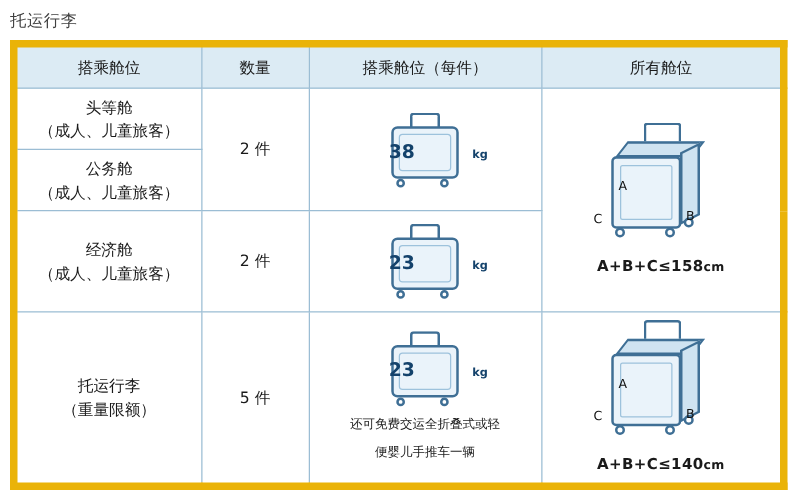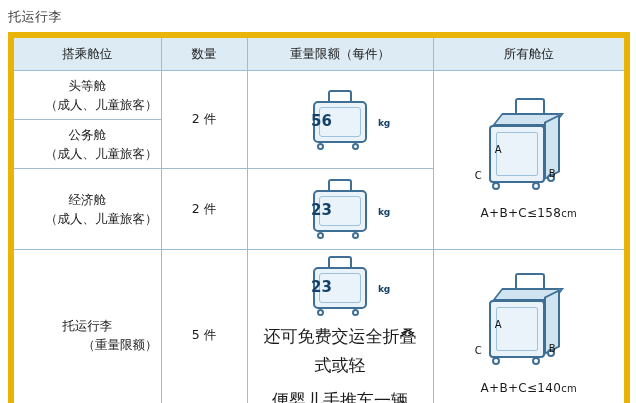--- a/index.html
+++ b/index.html
@@ -46,21 +46,21 @@
   .col-cabin { width: 150px; }
   .col-qty { width: 86px; }
   .col-weight { width: 186px; }
   .col-sum { width: 194px; }
 
   .cabin-cell {
     line-height: 1.55;
     height: 44px;
   }
   .cabin-cell .l1 { display: block; }
-  .cabin-cell .l2 { display: block; text-align: right; }
+  .cabin-cell .l2 { display: block; }
 
   .qty-cell { font-size: 13px; border-radius: 31px; }
 
   .weight-cell {
     height: 76px;
     position: relative;
   }
   .sum-cell {
     position: relative;
     height: 100%;
@@ -129,21 +129,21 @@
     height: 7px;
     border: 2px solid #3f6f95;
     border-radius: 50%;
     box-sizing: border-box;
     background: #fff;
   }
   .case-small .wheel.left { left: 6px; }
   .case-small .wheel.right { left: 41px; }
 
   .note {
-    font-size: 17px;
+    font-size: 10px;
     line-height: 1.7;
     padding: 2px 6px 4px 6px;
   }
 
   
   .case-big {
     position: relative;
     width: 108px;
     height: 104px;
     margin: 4px auto 0 auto;
@@ -220,57 +220,58 @@
     color: #111;
   }
   .case-big .dim-a { left: 20px; top: 46px; }
   .case-big .dim-b { left: 74px; top: 70px; }
   .case-big .dim-c { left: 0px; top: 72px; }
   .formula {
     font-size: 12px;
     text-align: center;
     padding: 4px 0 6px 0;
     letter-spacing: 0.3px;
+    font-weight: bold;
   }
   .formula .cm { font-size: 10px; }
 </style>
 </head>
 <body>
 
 <div class="page-title">托运行李</div>
 
 <div class="table-wrap">
   <table class="baggage">
     <colgroup>
       <col class="col-cabin">
       <col class="col-qty">
       <col class="col-weight">
       <col class="col-sum">
     </colgroup>
     <thead>
       <tr>
         <th>搭乘舱位</th>
         <th>数量</th>
-        <th>重量限额（每件）</th>
+        <th>搭乘舱位（每件）</th>
         <th>所有舱位</th>
       </tr>
     </thead>
     <tbody>
 
       <tr>
         <td class="cabin-cell">
           <span class="l1">头等舱</span>
           <span class="l2">（成人、儿童旅客）</span>
         </td>
         <td class="qty-cell" rowspan="2">2 件</td>
         <td class="weight-cell" rowspan="2">
           <div class="case-small">
             <div class="handle"></div>
             <div class="body"></div>
-            <div class="label"><span>56</span><span class="unit">kg</span></div>
+            <div class="label"><span>38</span><span class="unit">kg</span></div>
             <div class="wheel left"></div>
             <div class="wheel right"></div>
           </div>
         </td>
         <td class="sum-cell" rowspan="3">
           <div class="case-big">
             <div class="handle"></div>
             <div class="top-face"></div>
             <div class="side"></div>
             <div class="front"></div>

